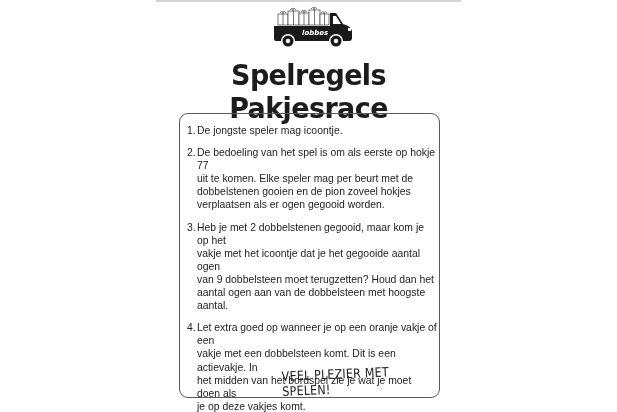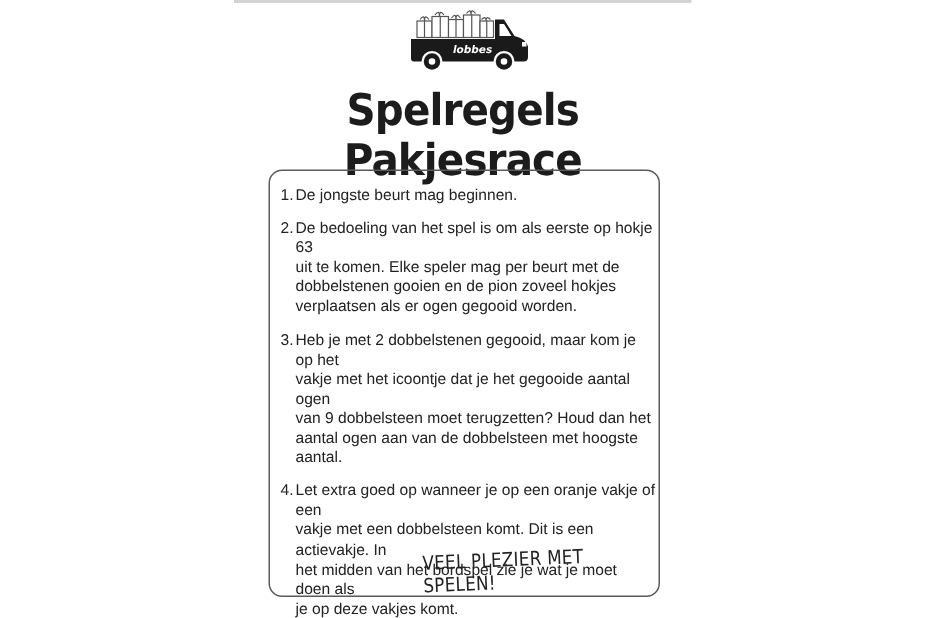--- a/index.html
+++ b/index.html
@@ -53,25 +53,25 @@
     <text x="30" y="31" fill="#fff" font-family="DejaVu Sans, sans-serif" font-size="7" font-weight="bold" font-style="italic">lobbes</text>
   </svg>
 </div>
 
 <div class="title">Spelregels Pakjesrace</div>
 
 <div class="rules-box">
   <ol class="rules-list">
     <li class="rule">
       <span class="rule-num">1.</span>
-      <span class="rule-text">De jongste beurt mag beginnen.</span>
+      <span class="rule-text">De jongste speler mag icoontje.</span>
     </li>
     <li class="rule">
       <span class="rule-num">2.</span>
-      <span class="rule-text">De bedoeling van het spel is om als eerste op hokje 63
+      <span class="rule-text">De bedoeling van het spel is om als eerste op hokje 77
 uit te komen. Elke speler mag per beurt met de
 dobbelstenen gooien en de pion zoveel hokjes
 verplaatsen als er ogen gegooid worden.</span>
     </li>
     <li class="rule">
       <span class="rule-num">3.</span>
       <span class="rule-text">Heb je met 2 dobbelstenen gegooid, maar kom je op het
 vakje met het icoontje dat je het gegooide aantal ogen
 van 9 dobbelsteen moet terugzetten? Houd dan het
 aantal ogen aan van de dobbelsteen met hoogste aantal.</span>

